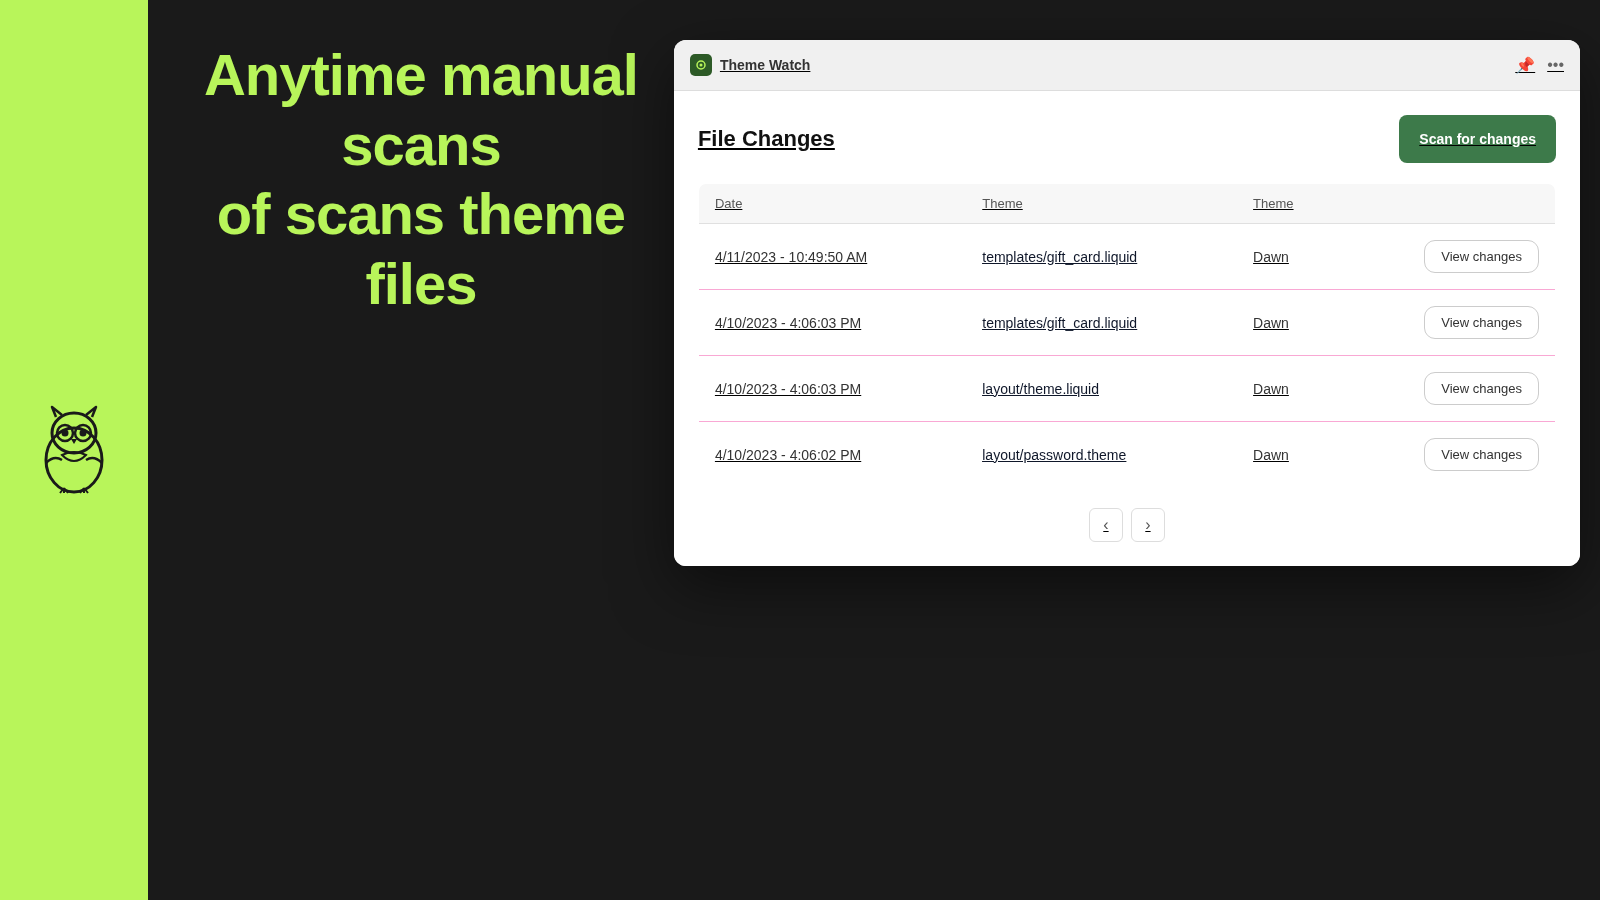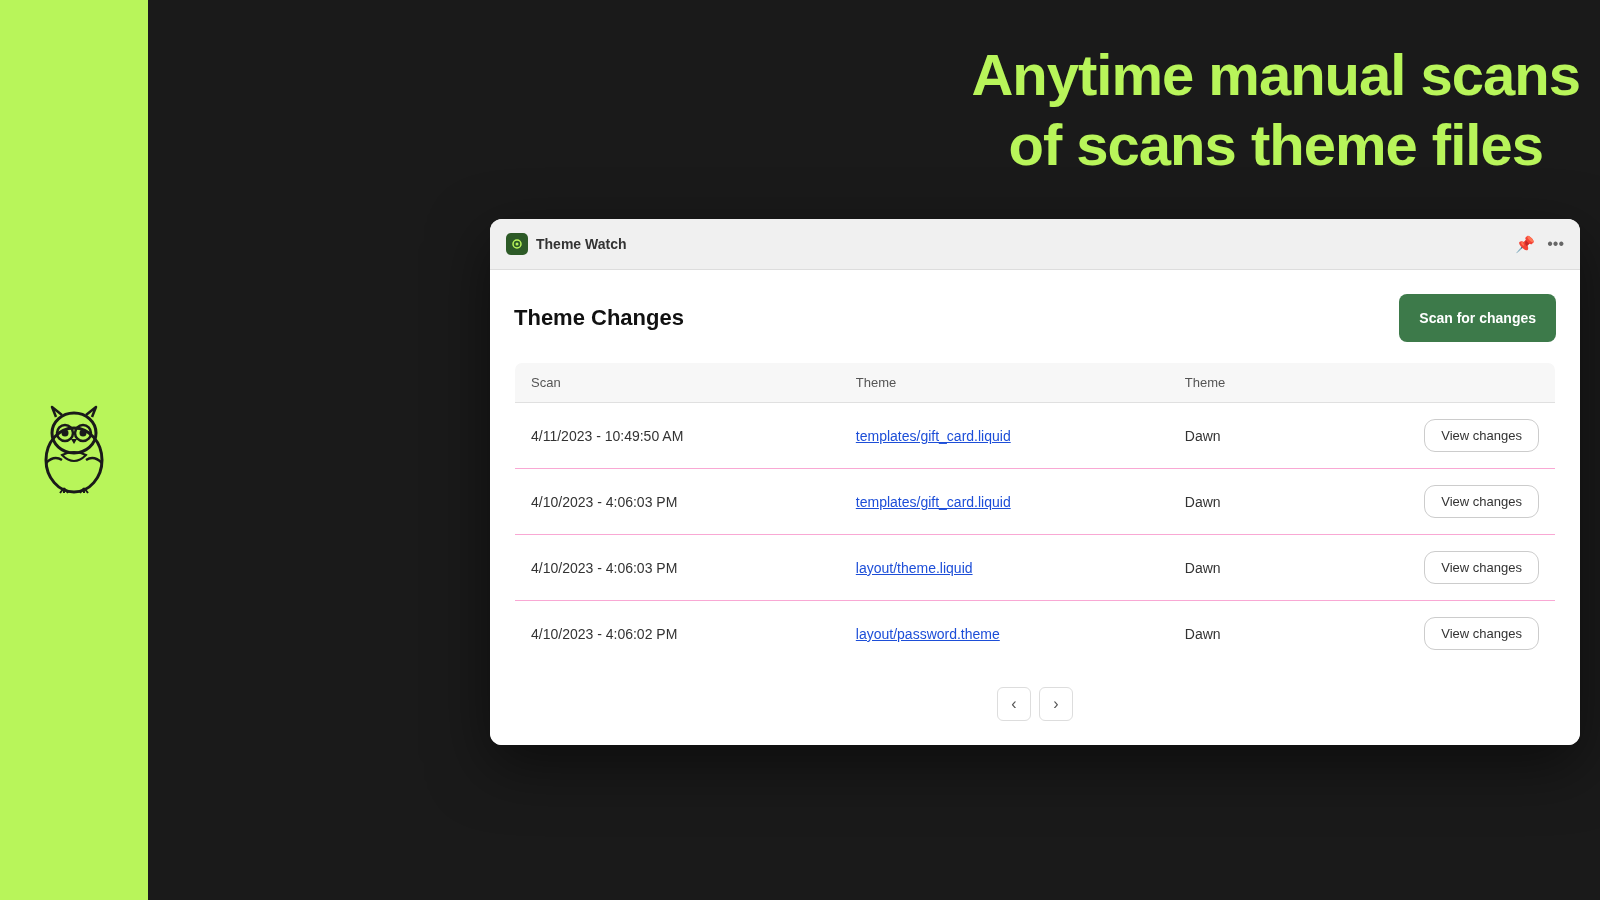--- a/index.html
+++ b/index.html
@@ -20,39 +20,40 @@
       flex-shrink: 0;
     }
     .owl-logo {
       width: 80px;
       height: 90px;
     }
     .main-content {
       flex: 1;
       background: #1a1a1a;
       display: flex;
-      flex-direction: column;
-      align-items: flex-end;
+      flex-direction: row;
+      align-items: flex-start;
       padding: 40px 20px 20px;
     }
     .hero-title {
       color: #b8f55a;
       font-size: 58px;
       font-weight: 700;
       text-align: center;
       line-height: 1.2;
       margin-bottom: 40px;
       letter-spacing: -1px;
     }
     .app-window {
       width: 1090px;
       background: #f2f2f2;
       border-radius: 12px;
       overflow: hidden;
       box-shadow: 0 20px 60px rgba(0,0,0,0.5);
+      text-decoration: underline;
     }
     .window-titlebar {
       background: #f0f0f0;
       padding: 14px 16px;
       display: flex;
       align-items: center;
       justify-content: space-between;
       border-bottom: 1px solid #ddd;
     }
     .titlebar-left {
@@ -136,21 +137,21 @@
     .table-row:last-child {
       border-bottom: none;
     }
     .table-row td {
       padding: 16px 16px;
       font-size: 14px;
       color: #333;
       vertical-align: middle;
     }
     .file-link {
-      color: #1d4ed8;
+      color: #0f172a;
       text-decoration: underline;
       cursor: pointer;
     }
     .view-changes-btn {
       background: #fff;
       border: 1px solid #ccc;
       padding: 8px 16px;
       border-radius: 11px;
       font-size: 13px;
       font-weight: 500;
@@ -238,28 +239,28 @@
       </div>
       <div class="titlebar-right">
         <span class="titlebar-icon">📌</span>
         <span class="titlebar-icon">•••</span>
       </div>
     </div>
 
     <div class="window-body">
 
       <div class="section-header">
-        <h2 class="section-title">Theme Changes</h2>
+        <h2 class="section-title">File Changes</h2>
         <button class="scan-btn">Scan for changes</button>
       </div>
 
       <table class="changes-table">
         <thead class="table-header">
           <tr>
-            <th>Scan</th>
+            <th>Date</th>
             <th>Theme</th>
             <th>Theme</th>
             <th></th>
           </tr>
         </thead>
         <tbody id="table-body">
         <tr class="table-row">
               <td>4/11/2023 - 10:49:50 AM</td>
               <td><a class="file-link" href="#">templates/gift_card.liquid</a></td>
               <td>Dawn</td>

